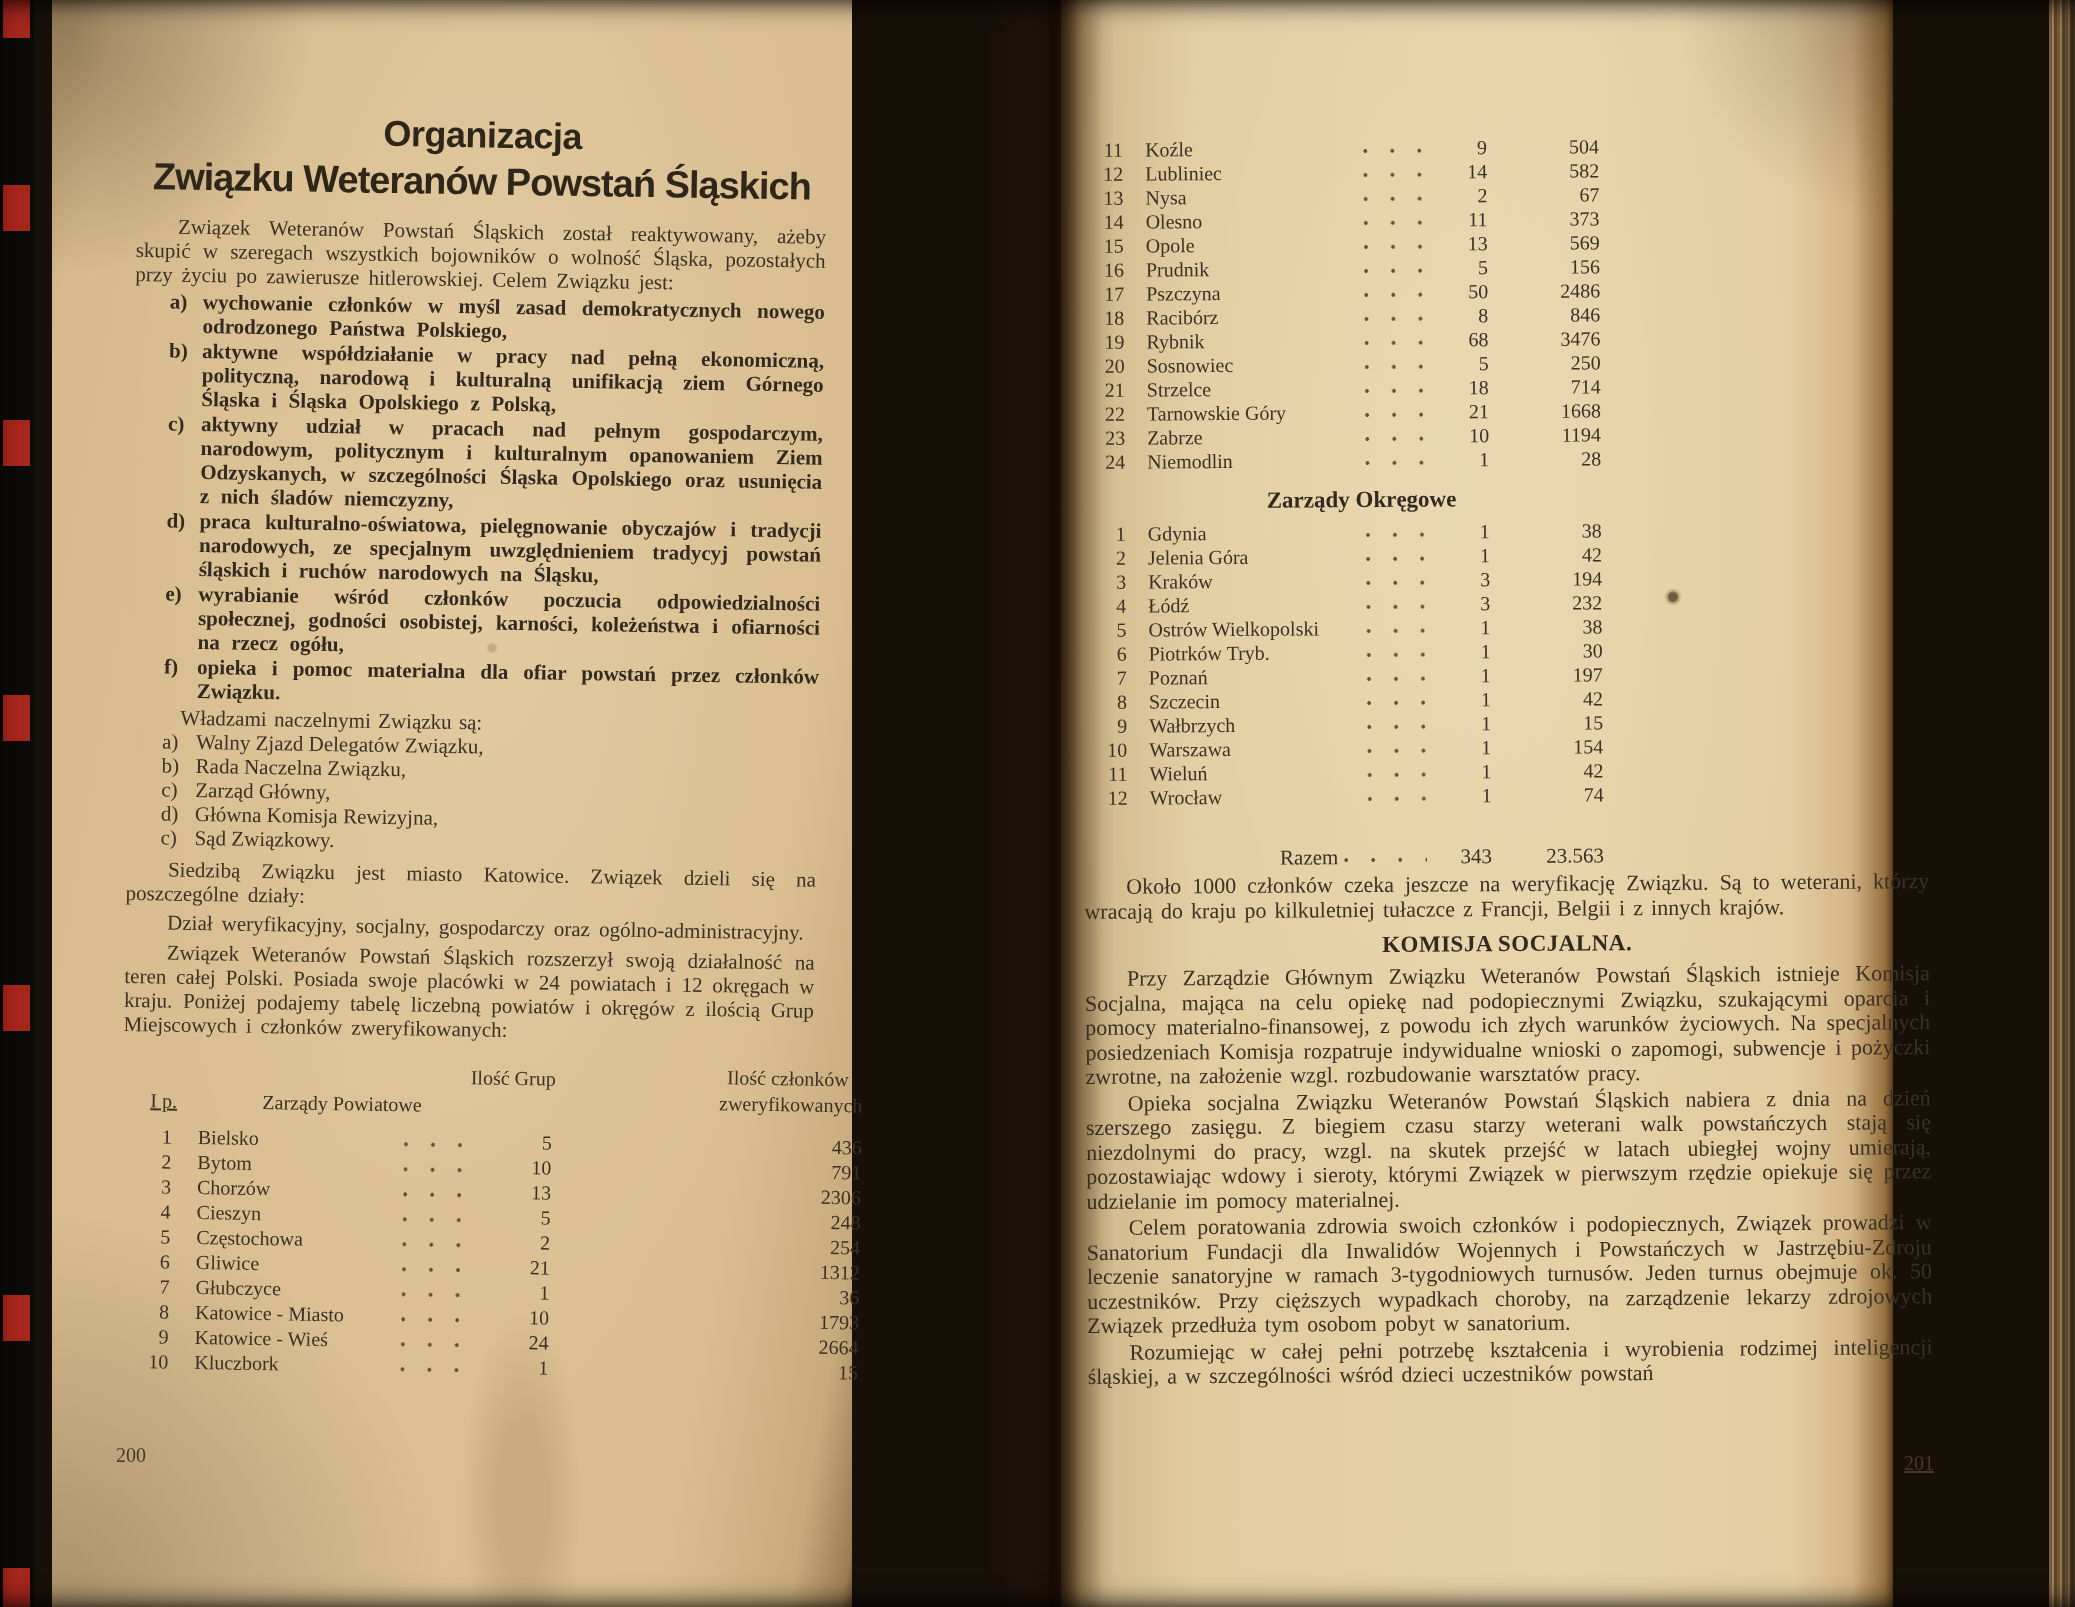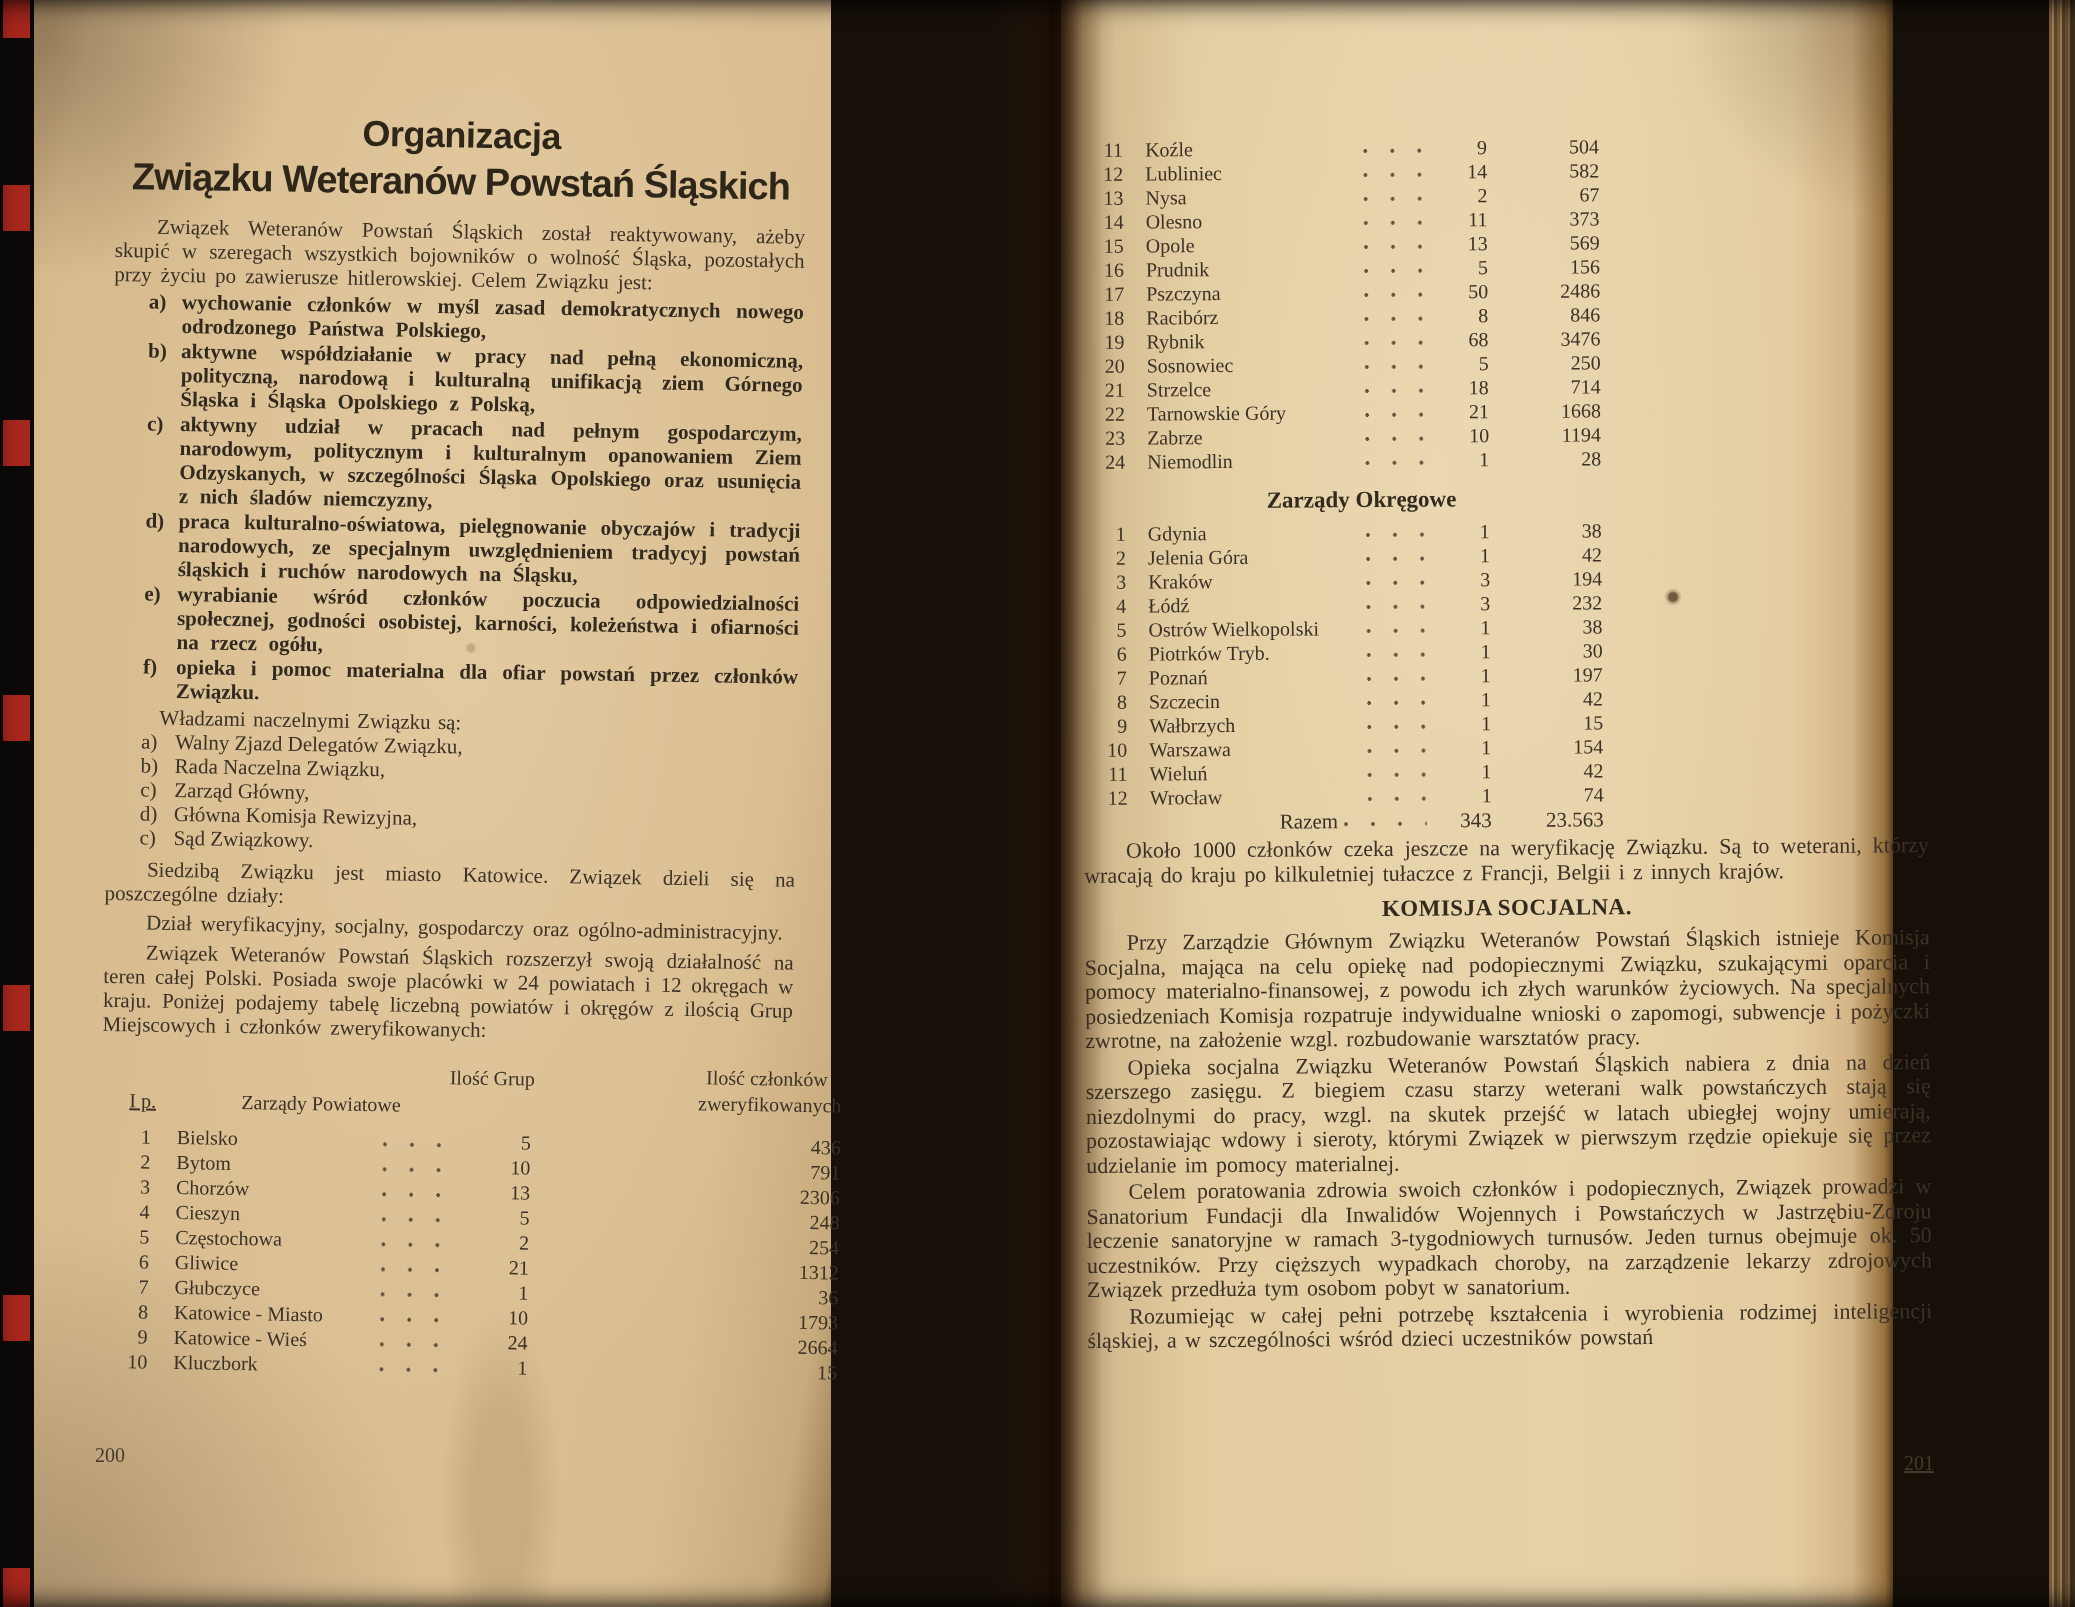--- a/index.html
+++ b/index.html
@@ -16,21 +16,21 @@
   .film-strip .mark:nth-child(2){ top:185px; }
   .film-strip .mark:nth-child(3){ top:420px; }
   .film-strip .mark:nth-child(4){ top:695px; }
   .film-strip .mark:nth-child(5){ top:985px; }
   .film-strip .mark:nth-child(6){ top:1295px; }
   .film-strip .mark:nth-child(7){ top:1568px; }
 
   
   .page { position:absolute; top:0; height:1607px; }
   .page-left {
-    left:31px; width:800px;
+    left:52px; width:800px;
     background:
       radial-gradient(circle at 0% 100%, rgba(61,41,20,0.30), rgba(61,41,20,0) 22%),
       radial-gradient(circle at 2% 2%, rgba(50,33,16,0.35), rgba(50,33,16,0) 14%),
       radial-gradient(ellipse at 55% 35%, rgba(255,244,215,0.20), rgba(255,244,215,0) 60%),
       radial-gradient(circle at 440px 648px, rgba(110,80,45,0.35) 0 3px, rgba(110,80,45,0) 6px),
       radial-gradient(ellipse at 470px 1500px, rgba(120,90,50,0.18) 0 26px, rgba(120,90,50,0) 60px),
       linear-gradient(100deg, #c6a97c 0%, #d7bb8e 6%, #dcc094 45%, #d9bd90 82%, #c8ab7d 94%, #9b7d53 99%, #6d5233 100%);
   }
   .page-right {
     left:1061px; width:832px;
@@ -106,21 +106,21 @@
   .pr-table .c-lp   { flex:0 0 44px; }
   .pr-table .c-name { flex:0 0 212px; margin-left:22px; }
   .pr-table .c-grp  { flex:0 0 55px; }
   .pr-table .c-mem  { flex:0 0 112px; }
   .okregowe-h { margin:14px 0 6px; width:560px; text-align:center; font-size:23px; line-height:28px;
                 font-weight:bold; color:#332a1f; }
   .razem { display:flex; align-items:baseline; width:520px; line-height:26px; font-size:21px; }
   .razem .spacer { flex:0 0 196px; }
   .razem .leader { margin-bottom:5px; }
   .razem .c-grp { flex:0 0 55px; text-align:right; }
-  .razem .c-mem { flex:0 0 112px; text-align:right; }
+  .razem .c-mem { flex:0 0 112px; text-align:right;margin-top:36px; }
 
   .komisja-h { margin:9px 0 6px; text-align:center; font-size:23px; line-height:28px; font-weight:bold;
                letter-spacing:0.5px; color:#332a1f; }
   .pr-para { margin:0 0 2px; text-align:justify; word-spacing:0.12em; }
   .pr-para.first { margin-top:3px; }
 
   .page-num { position:absolute; font-size:20px; color:#46392a; z-index:3; }
   .pn-left  { left:64px;  top:1444px; }
   .pn-right { left:843px; top:1452px;text-decoration:underline; }
 </style>

